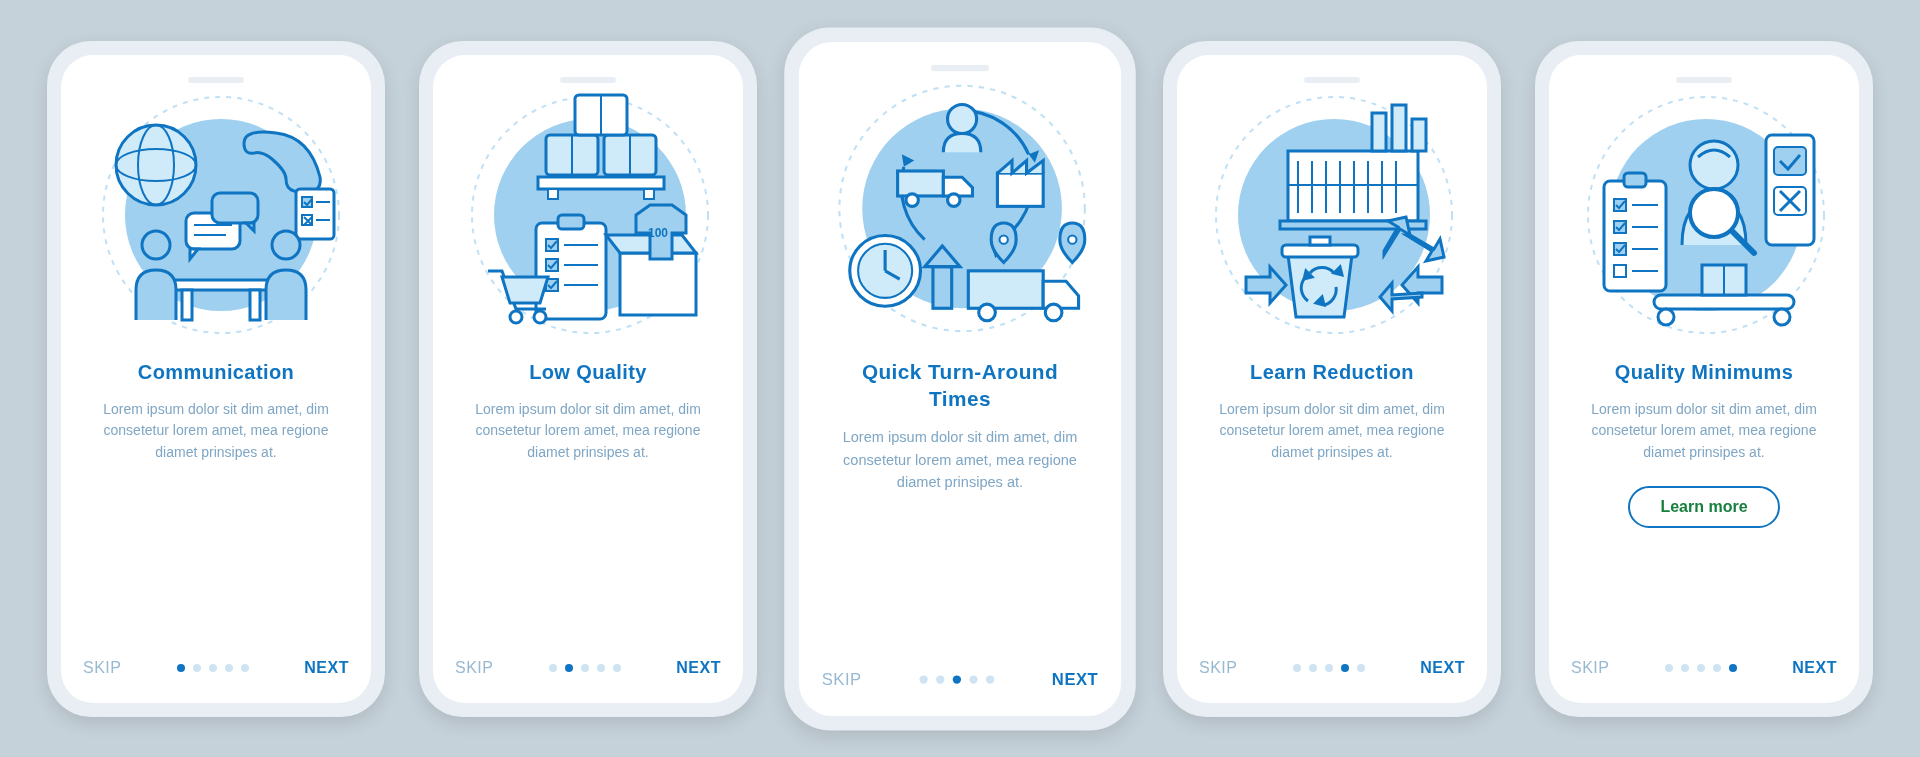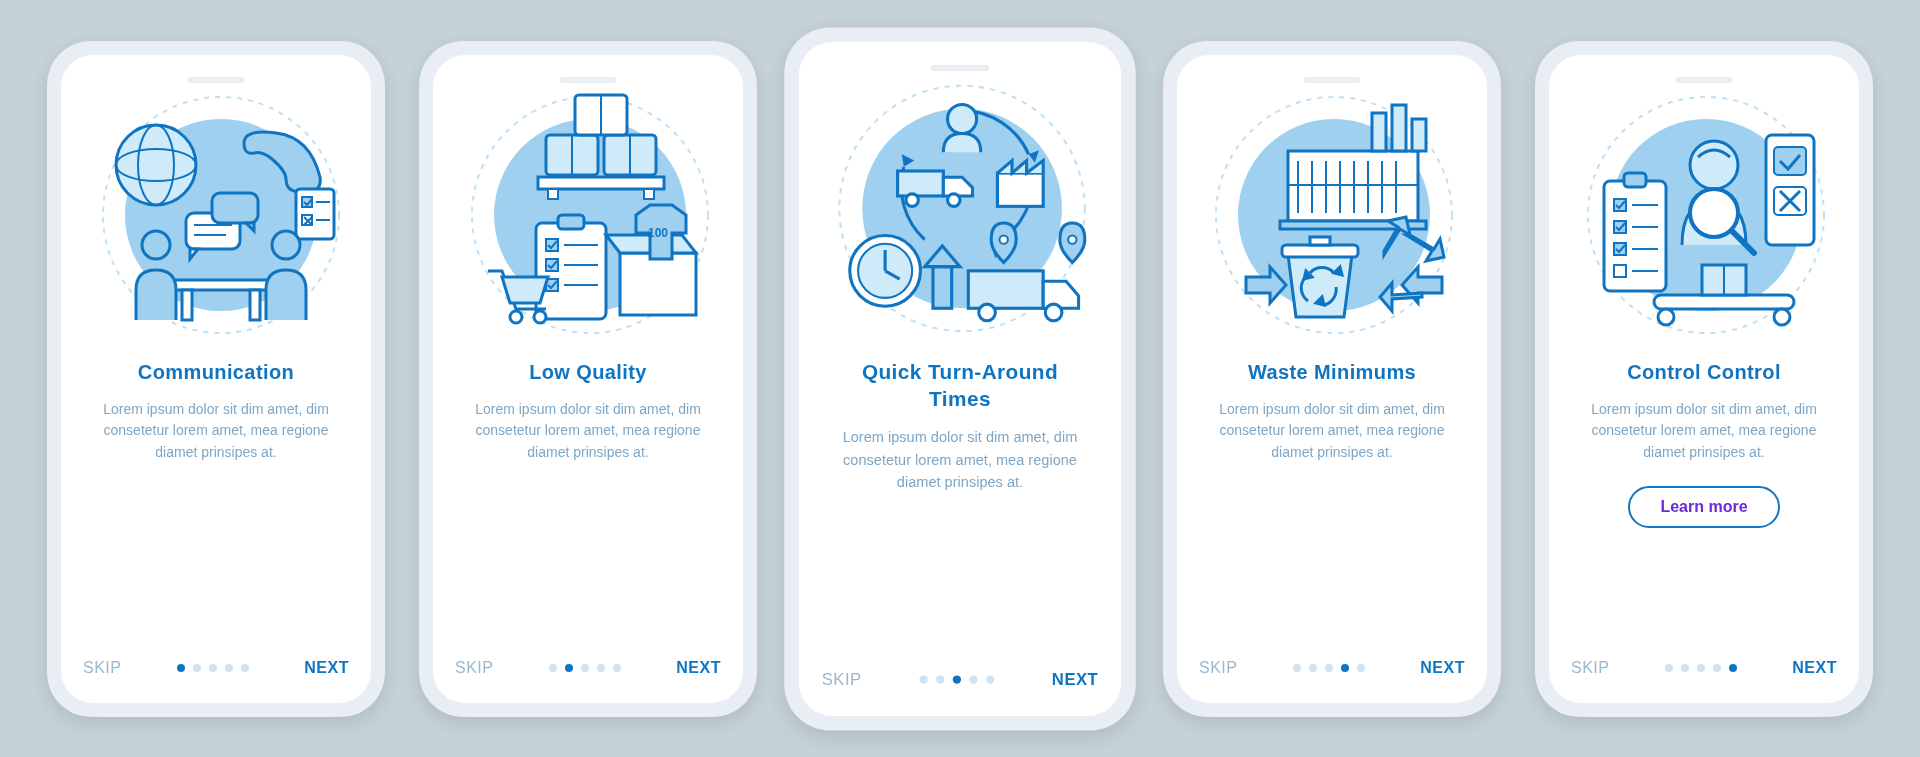--- a/index.html
+++ b/index.html
@@ -63,21 +63,21 @@
   .desc {
     color: #7fa6c4;
     font-size: 14px;
     text-align: center;
     line-height: 1.55;
     max-width: 250px;
   }
   .cta {
     margin-top: 22px;
     border: 2px solid #0f75c2;
-    color: #6d28d9;
+    color: #15803d;
     background: #fff;
     border-radius: 999px;
     padding: 10px 30px;
     font-size: 16px;
     font-weight: 700;
     cursor: pointer;
   }
   .footer {
     position: absolute;
     left: 22px; right: 22px; bottom: 26px;
@@ -317,21 +317,21 @@
         <path d="M44 182 h24 l0 -10 l16 18 l-16 18 l0 -10 h-24z" fill="#9fd0ef" stroke="#0f75c2" stroke-width="3"></path>
         <path d="M240 182 h-24 l0 -10 l-16 18 l16 18 l0 -10 h24z" fill="#9fd0ef" stroke="#0f75c2" stroke-width="3"></path>
 
         <g fill="#9fd0ef" stroke="#0f75c2" stroke-width="3">
           <path d="M182 160 l16 -26 l10 6 l-4 -18 l-18 4 l10 6 l-14 24z"></path>
           <path d="M204 140 l26 16 l-6 10 l18 -4 l-4 -18 l-6 10 l-24 -14z"></path>
           <path d="M220 198 l-30 2 l0 -12 l-12 14 l12 14 l0 -12 l30 -2z"></path>
         </g>
       </svg>
     </div>
-    <div class="title">Waste Minimums</div>
+    <div class="title">Learn Reduction</div>
     <div class="desc">Lorem ipsum dolor sit dim amet, dim consetetur lorem amet, mea regione diamet prinsipes at.</div>
     <div class="footer">
       <button class="skip">SKIP</button>
       <div class="dots">
         <span class="dot"></span>
         <span class="dot"></span>
         <span class="dot"></span>
         <span class="dot active"></span>
         <span class="dot"></span>
       </div>
@@ -377,21 +377,21 @@
         <rect x="200" y="92" width="32" height="28" rx="4" fill="#fff" stroke="#0f75c2" stroke-width="2"></rect>
         <path d="M206 96 l20 20 M226 96 l-20 20" stroke="#0f75c2" stroke-width="3"></path>
 
         <rect x="80" y="200" width="140" height="14" rx="7" fill="#fff" stroke="#0f75c2" stroke-width="3"></rect>
         <circle cx="92" cy="222" r="8" fill="#fff" stroke="#0f75c2" stroke-width="3"></circle>
         <circle cx="208" cy="222" r="8" fill="#fff" stroke="#0f75c2" stroke-width="3"></circle>
         <rect x="128" y="170" width="44" height="30" fill="#cfeaf9" stroke="#0f75c2" stroke-width="3"></rect>
         <line x1="150" y1="170" x2="150" y2="200" stroke="#0f75c2" stroke-width="2"></line>
       </svg>
     </div>
-    <div class="title">Control Control</div>
+    <div class="title">Quality Minimums</div>
     <div class="desc">Lorem ipsum dolor sit dim amet, dim consetetur lorem amet, mea regione diamet prinsipes at.</div>
     <button class="cta">Learn more</button>
     <div class="footer">
       <button class="skip">SKIP</button>
       <div class="dots">
         <span class="dot"></span>
         <span class="dot"></span>
         <span class="dot"></span>
         <span class="dot"></span>
         <span class="dot active"></span>

